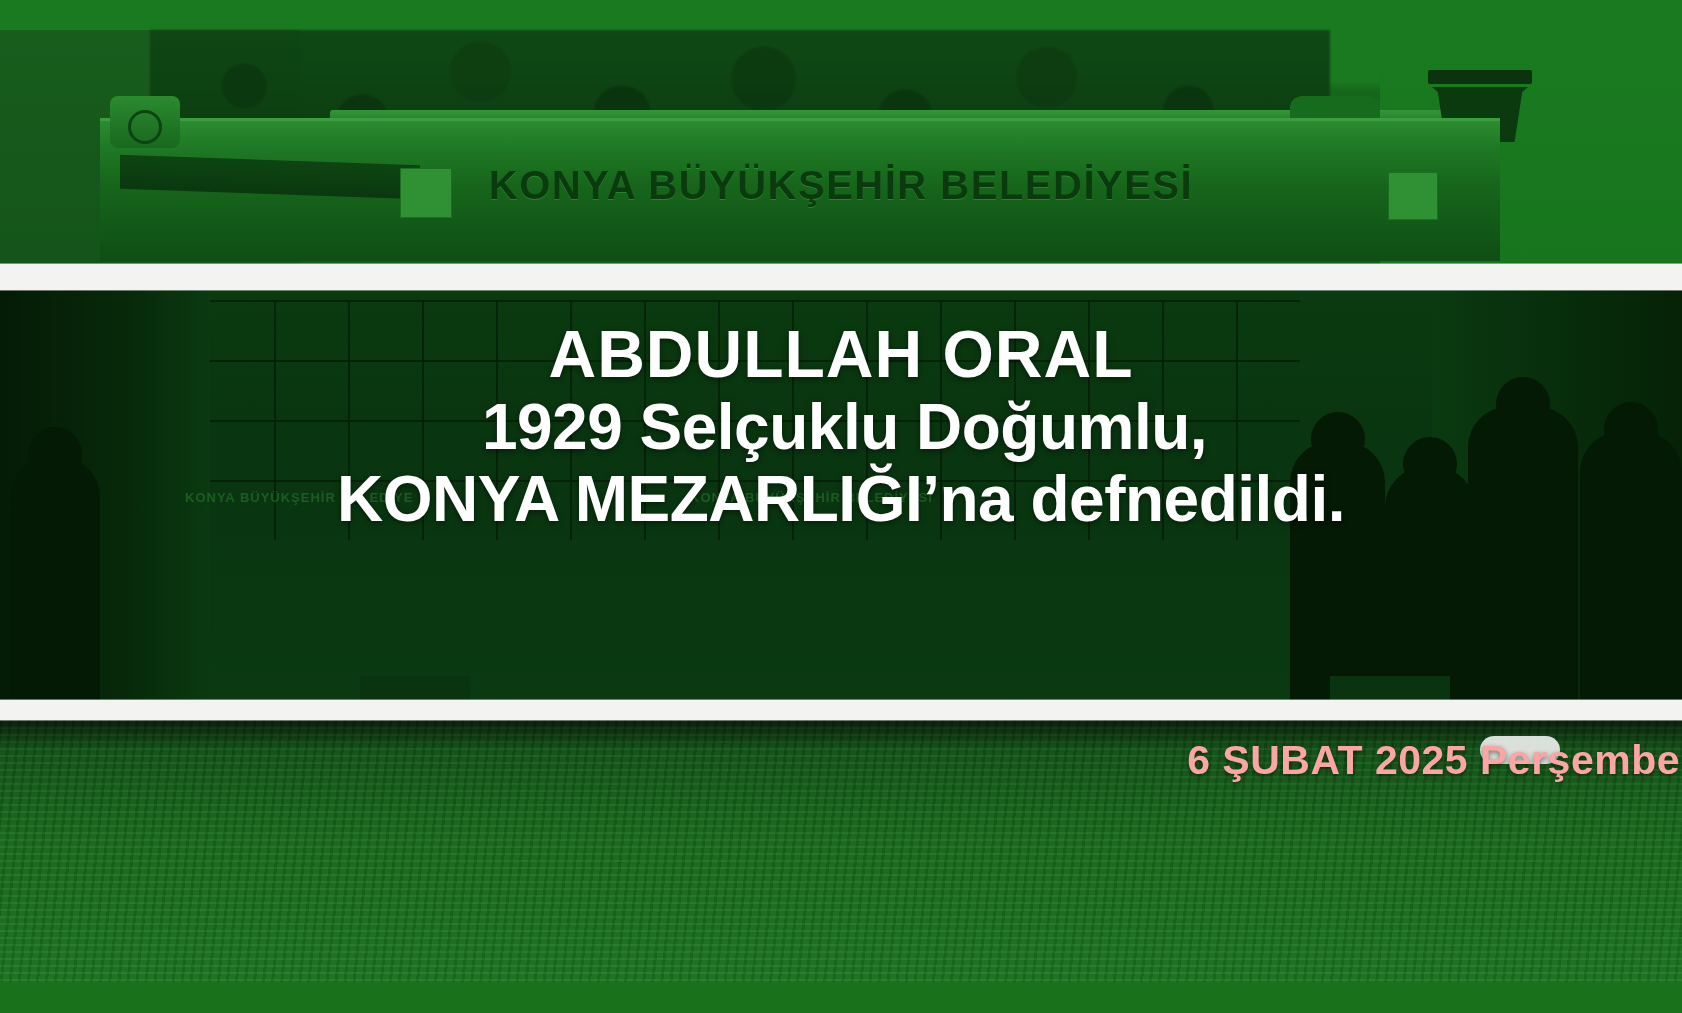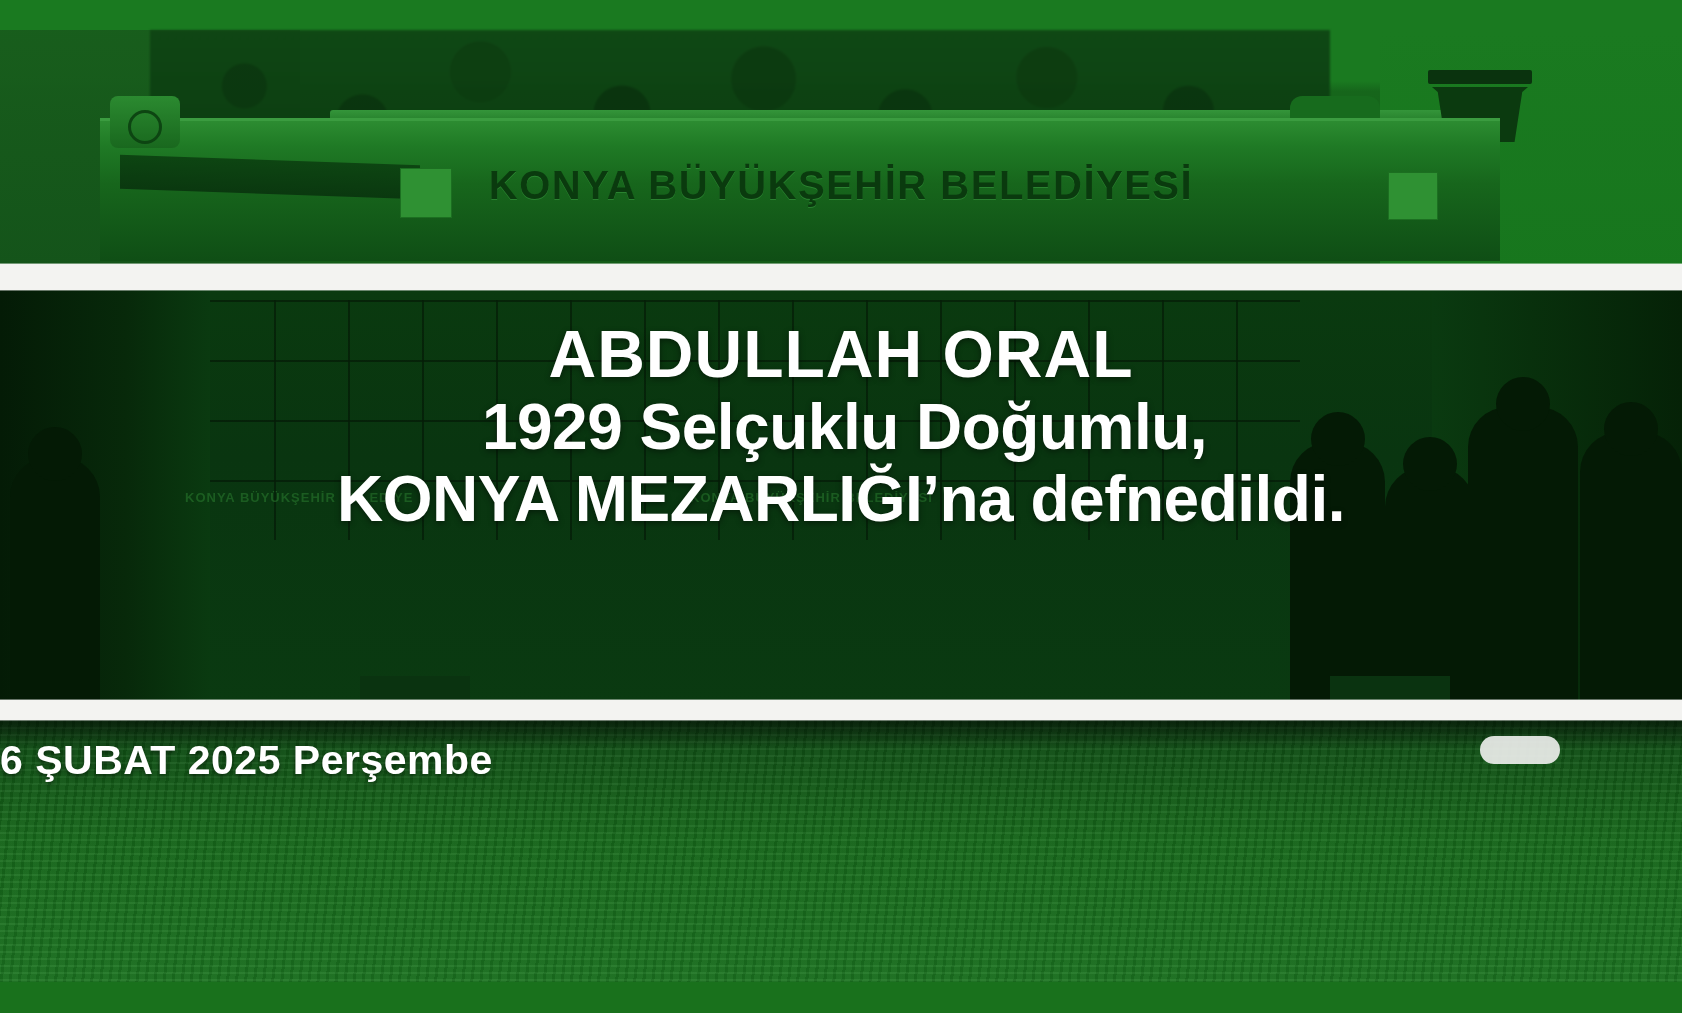--- a/index.html
+++ b/index.html
@@ -211,22 +211,22 @@
     letter-spacing:-0.5px;
     text-shadow:0 2px 6px rgba(0,0,0,.45);
   }
   .hl-line{display:block;}
   .hl-1{font-size:66px; letter-spacing:1px;}
   .hl-2{font-size:64px;padding-left:7px;}
   .hl-3{font-size:64px;}
 
   .datebar{
     position:absolute; left:0; top:737px; width:1680px;
-    text-align:left;
-    color:#ffffff;
+    text-align:right;
+    color:#fca5a5;
     font-size:41px;
     font-weight:800;
     letter-spacing:0.5px;
     text-shadow:0 2px 5px rgba(0,0,0,.5);
   }
 </style>
 </head>
 <body>
 
 <div id="stage">

